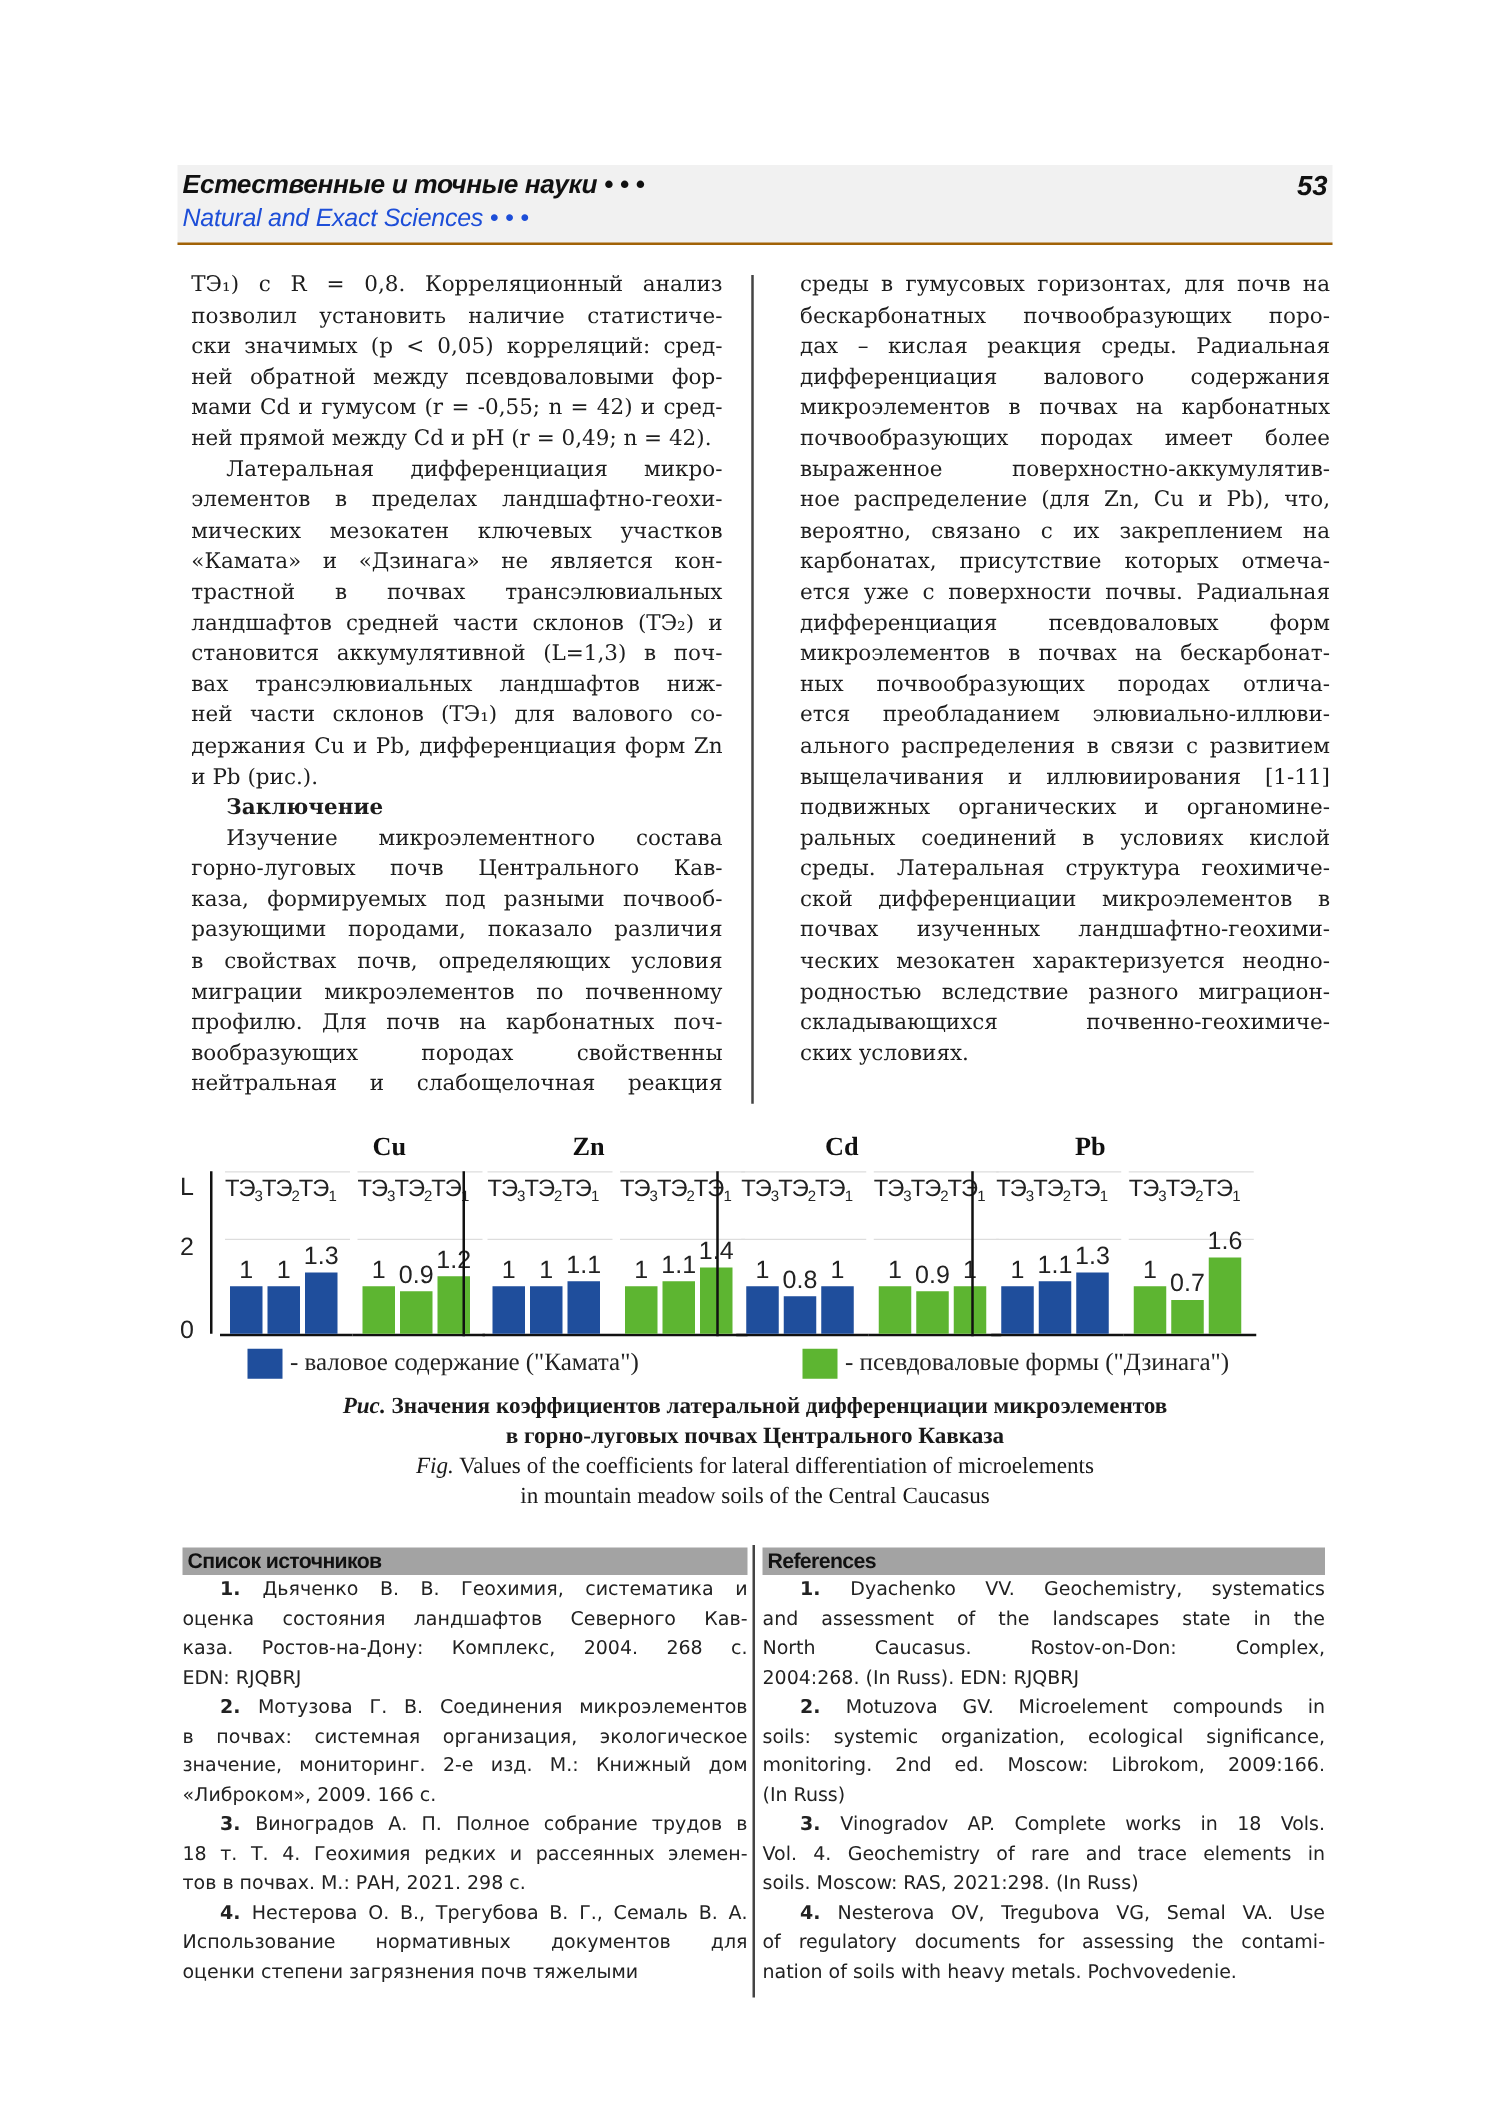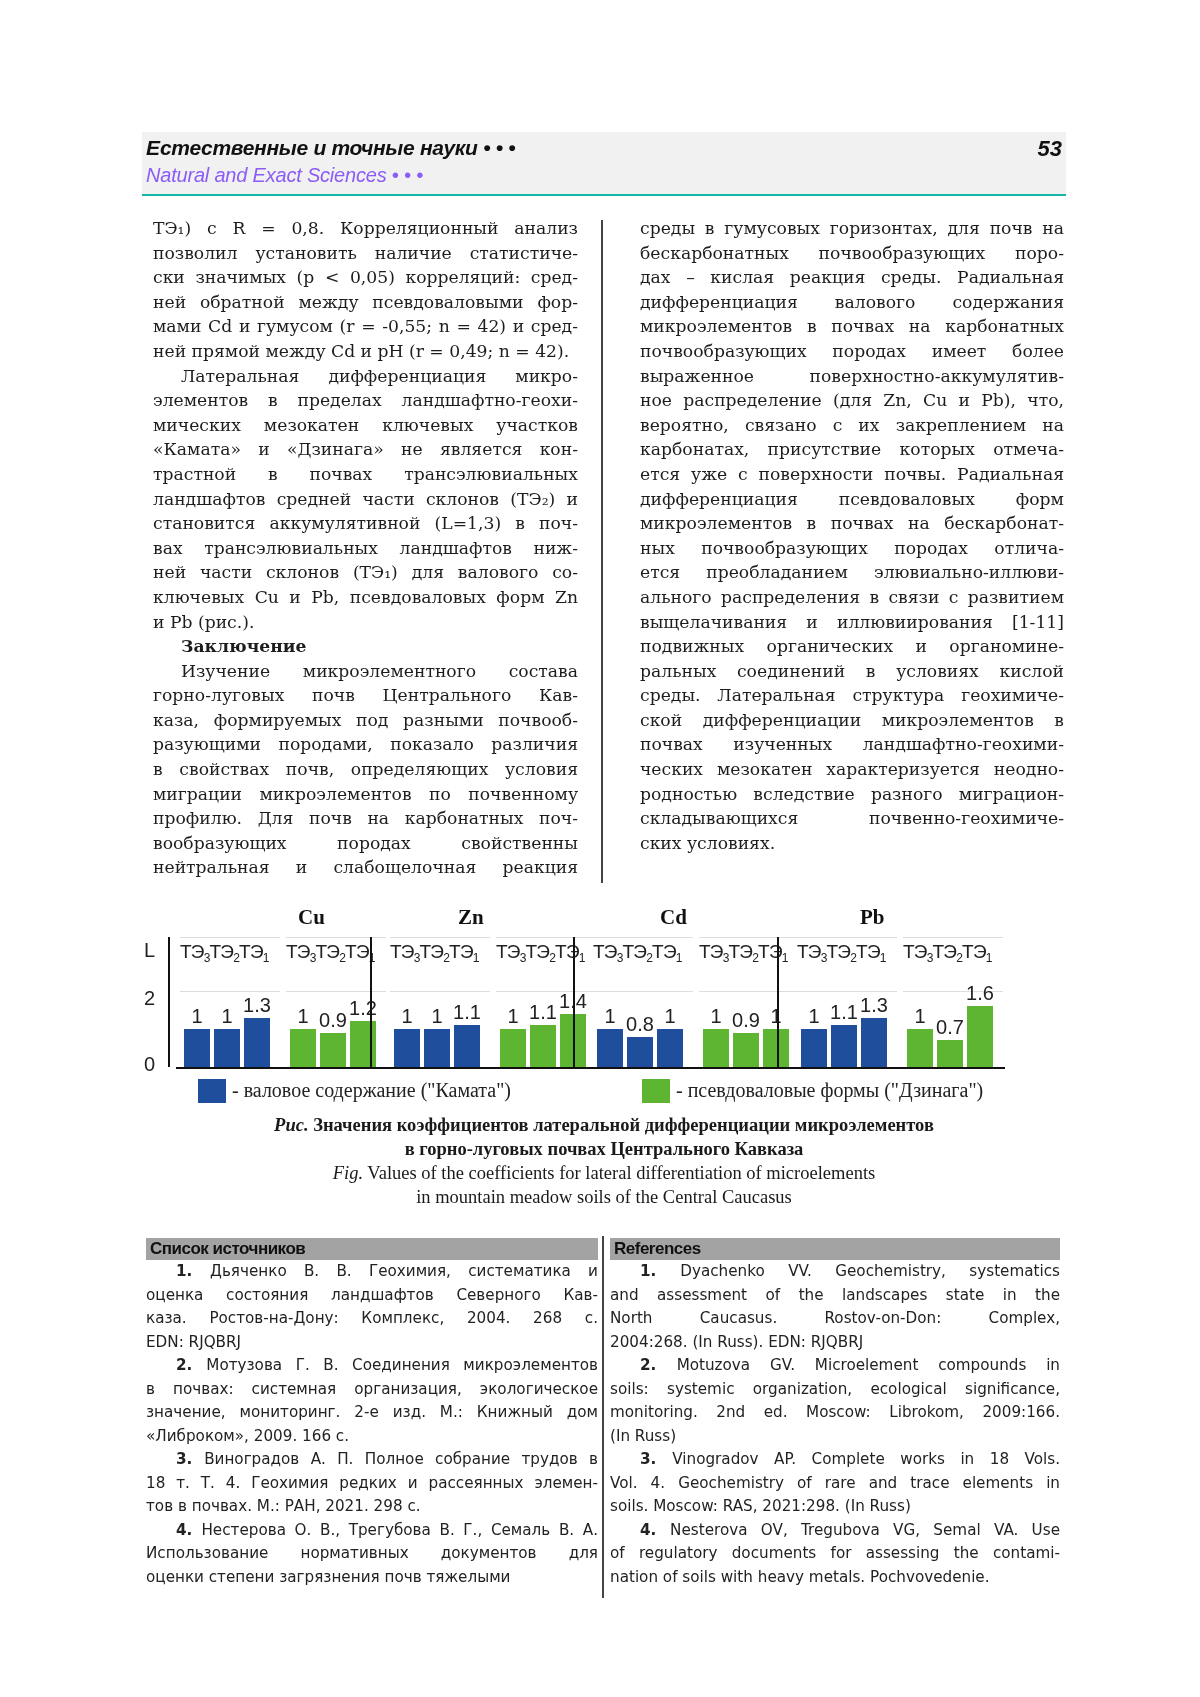--- a/index.html
+++ b/index.html
@@ -1,22 +1,22 @@
 <!DOCTYPE html>
 <html><head>
   <meta charset="utf-8">
   <style>
     html, body { margin: 0; padding: 0; background: #ffffff; }
     body { width: 1200px; height: 1697px; position: relative; overflow: hidden; color: #1a1a1a; }
     .page { position: absolute; left: 0; top: 0; width: 1200px; height: 1697px; }
 
     
-    .running-header { position: absolute; left: 142px; top: 132px; width: 924px; height: 62px; background: #f1f1f1; border-bottom: 2px solid #14b8a6; }
+    .running-header { position: absolute; left: 142px; top: 132px; width: 924px; height: 62px; background: #f1f1f1; border-bottom: 2px solid #a16207; }
     .rh-ru { position: absolute; left: 4px; top: 4px; font-family: "Liberation Sans", sans-serif; font-style: italic; font-weight: bold; font-size: 21px; color: #111; letter-spacing: -0.3px; }
-    .rh-en { position: absolute; left: 4px; top: 32px; font-family: "Liberation Sans", sans-serif; font-style: italic; font-size: 20px; color: #8b5cf6; letter-spacing: -0.2px; }
+    .rh-en { position: absolute; left: 4px; top: 32px; font-family: "Liberation Sans", sans-serif; font-style: italic; font-size: 20px; color: #1d4ed8; letter-spacing: -0.2px; }
     .rh-page { position: absolute; right: 4px; top: 4px; font-family: "Liberation Sans", sans-serif; font-style: italic; font-weight: bold; font-size: 22px; color: #111; }
 
     
     .col { position: absolute; top: 216px; font-family: "DejaVu Serif", serif; font-size: 17.2px; line-height: 24.6px; color: #1d1d1d; text-align: justify; }
     .col-left { left: 153px; width: 425px; }
     .col-right { left: 640px; width: 424px; }
     .col .line { display: block; text-align: justify; text-align-last: justify; white-space: nowrap; }
     .col .line.last { text-align-last: left; }
     .col .indent { padding-left: 28px; }
     .col .heading { font-weight: bold; padding-left: 28px; }
@@ -77,21 +77,21 @@
     <span class="line last">ней прямой между Cd и pH (r = 0,49; n = 42).</span>
     <span class="line indent">Латеральная дифференциация микро-</span>
     <span class="line">элементов в пределах ландшафтно-геохи-</span>
     <span class="line">мических мезокатен ключевых участков</span>
     <span class="line">«Камата» и «Дзинага» не является кон-</span>
     <span class="line">трастной в почвах трансэлювиальных</span>
     <span class="line">ландшафтов средней части склонов (ТЭ₂) и</span>
     <span class="line">становится аккумулятивной (L=1,3) в поч-</span>
     <span class="line">вах трансэлювиальных ландшафтов ниж-</span>
     <span class="line">ней части склонов (ТЭ₁) для валового со-</span>
-    <span class="line">ключевых Cu и Pb, псевдоваловых форм Zn</span>
+    <span class="line">держания Cu и Pb, дифференциация форм Zn</span>
     <span class="line last">и Pb (рис.).</span>
     <span class="line last heading">Заключение</span>
     <span class="line indent">Изучение микроэлементного состава</span>
     <span class="line">горно-луговых почв Центрального Кав-</span>
     <span class="line">каза, формируемых под разными почвооб-</span>
     <span class="line">разующими породами, показало различия</span>
     <span class="line">в свойствах почв, определяющих условия</span>
     <span class="line">миграции микроэлементов по почвенному</span>
     <span class="line">профилю. Для почв на карбонатных поч-</span>
     <span class="line">вообразующих породах свойственны</span>

